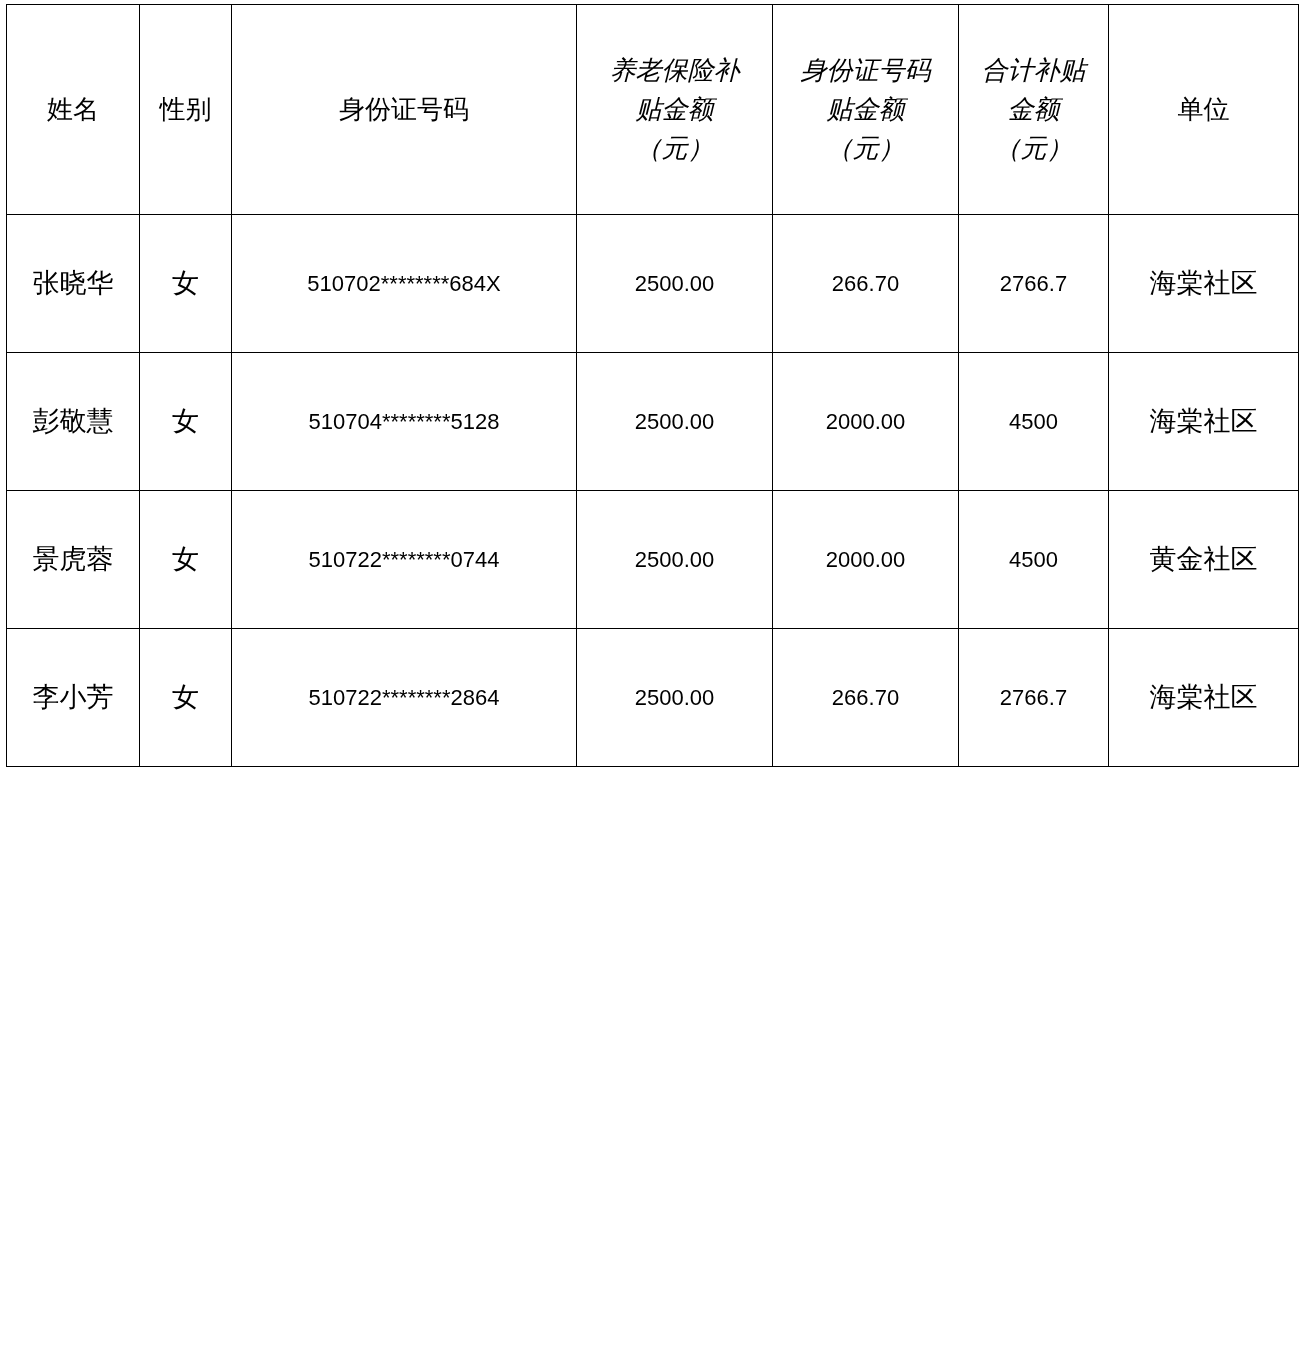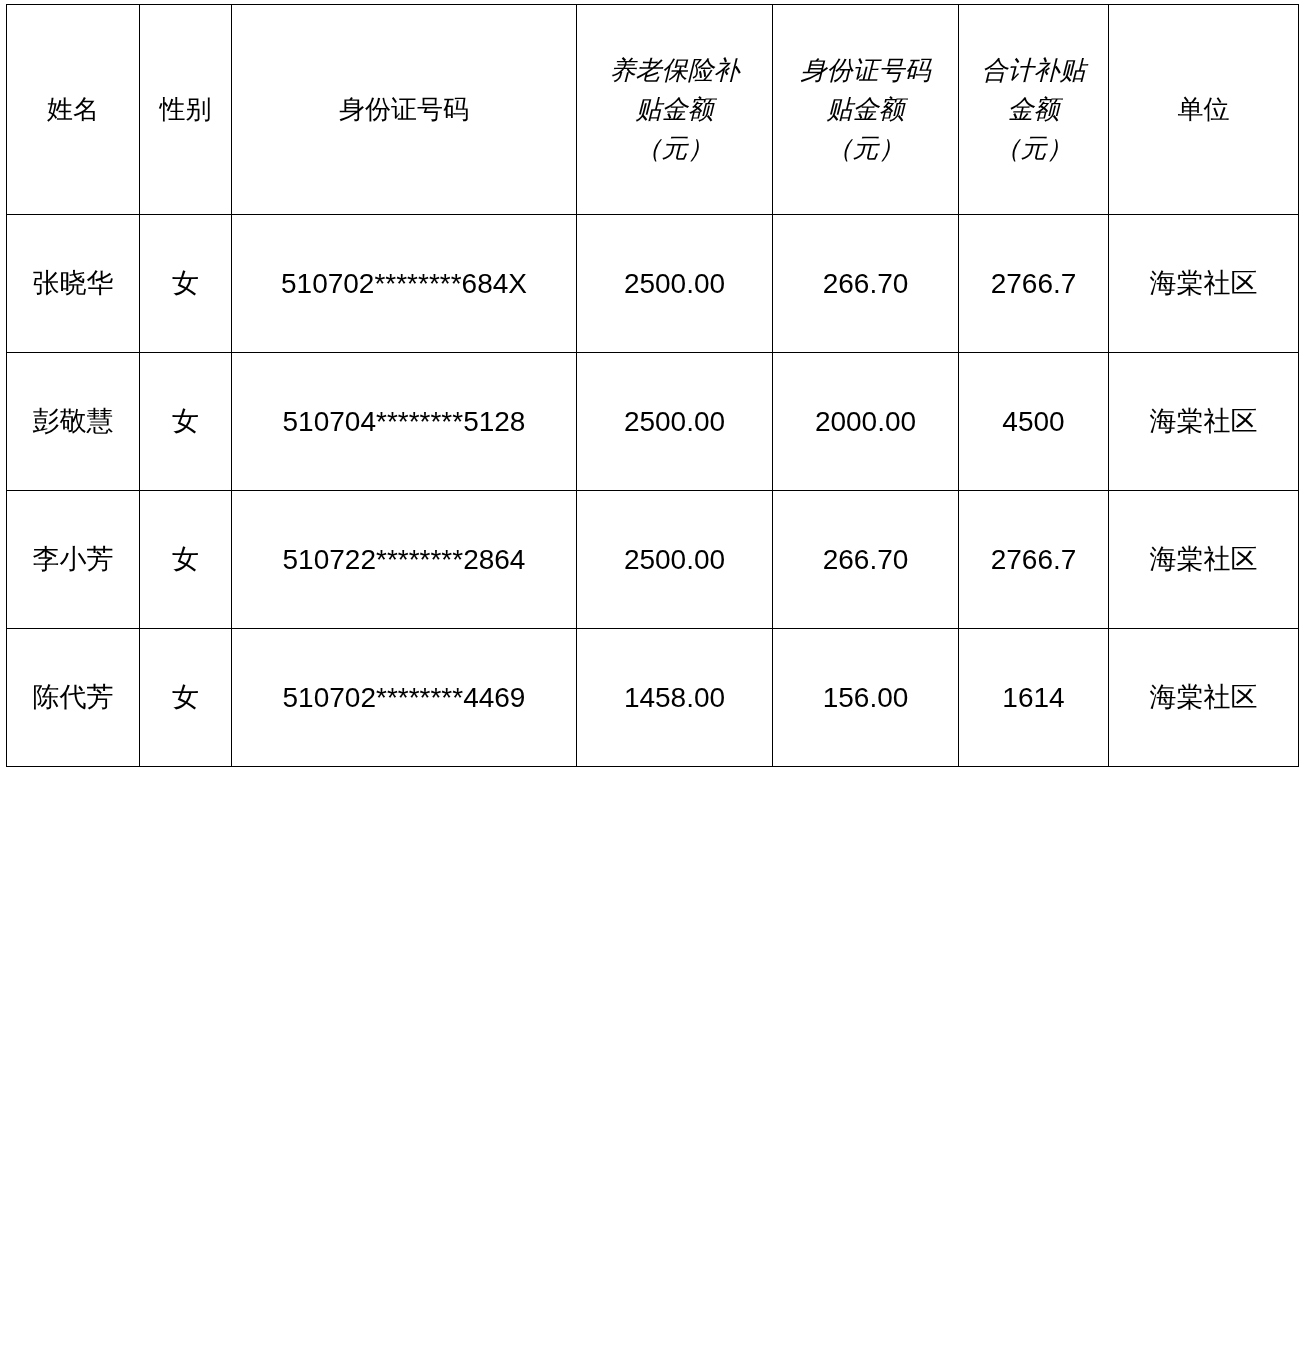--- a/index.html
+++ b/index.html
@@ -49,21 +49,21 @@
 
   thead tr { height: 210px; }
   thead td { font-size: 26px; }
   thead td.multi { line-height: 1.5; }
 
   tbody tr { height: 138px; }
   tbody td.num,
   tbody td.idnum {
     font-family: "Liberation Sans", "DejaVu Sans", sans-serif;
     letter-spacing: 0px;
-    font-size: 28px;
+    font-size: 22px;
   }
   tbody td.cn {
     font-family: "Liberation Serif", "DejaVu Serif", serif;
     font-size: 27px;
   }
   .hdr-line { display: block; font-style: italic; }
 </style>
 </head>
 <body>
 
@@ -114,32 +114,32 @@
       <tr>
         <td class="cn">彭敬慧</td>
         <td class="cn">女</td>
         <td class="idnum">510704********5128</td>
         <td class="num">2500.00</td>
         <td class="num">2000.00</td>
         <td class="num">4500</td>
         <td class="cn">海棠社区</td>
       </tr>
       <tr>
+        <td class="cn">景虎蓉</td>
+        <td class="cn">女</td>
+        <td class="idnum">510722********0744</td>
+        <td class="num">2500.00</td>
+        <td class="num">2000.00</td>
+        <td class="num">4500</td>
+        <td class="cn">黄金社区</td>
+      </tr>
+      <tr>
         <td class="cn">李小芳</td>
         <td class="cn">女</td>
         <td class="idnum">510722********2864</td>
         <td class="num">2500.00</td>
         <td class="num">266.70</td>
         <td class="num">2766.7</td>
         <td class="cn">海棠社区</td>
       </tr>
-      <tr>
-        <td class="cn">陈代芳</td>
-        <td class="cn">女</td>
-        <td class="idnum">510702********4469</td>
-        <td class="num">1458.00</td>
-        <td class="num">156.00</td>
-        <td class="num">1614</td>
-        <td class="cn">海棠社区</td>
-      </tr>
     </tbody>
   </table>
 </div>
 
 </body></html>

